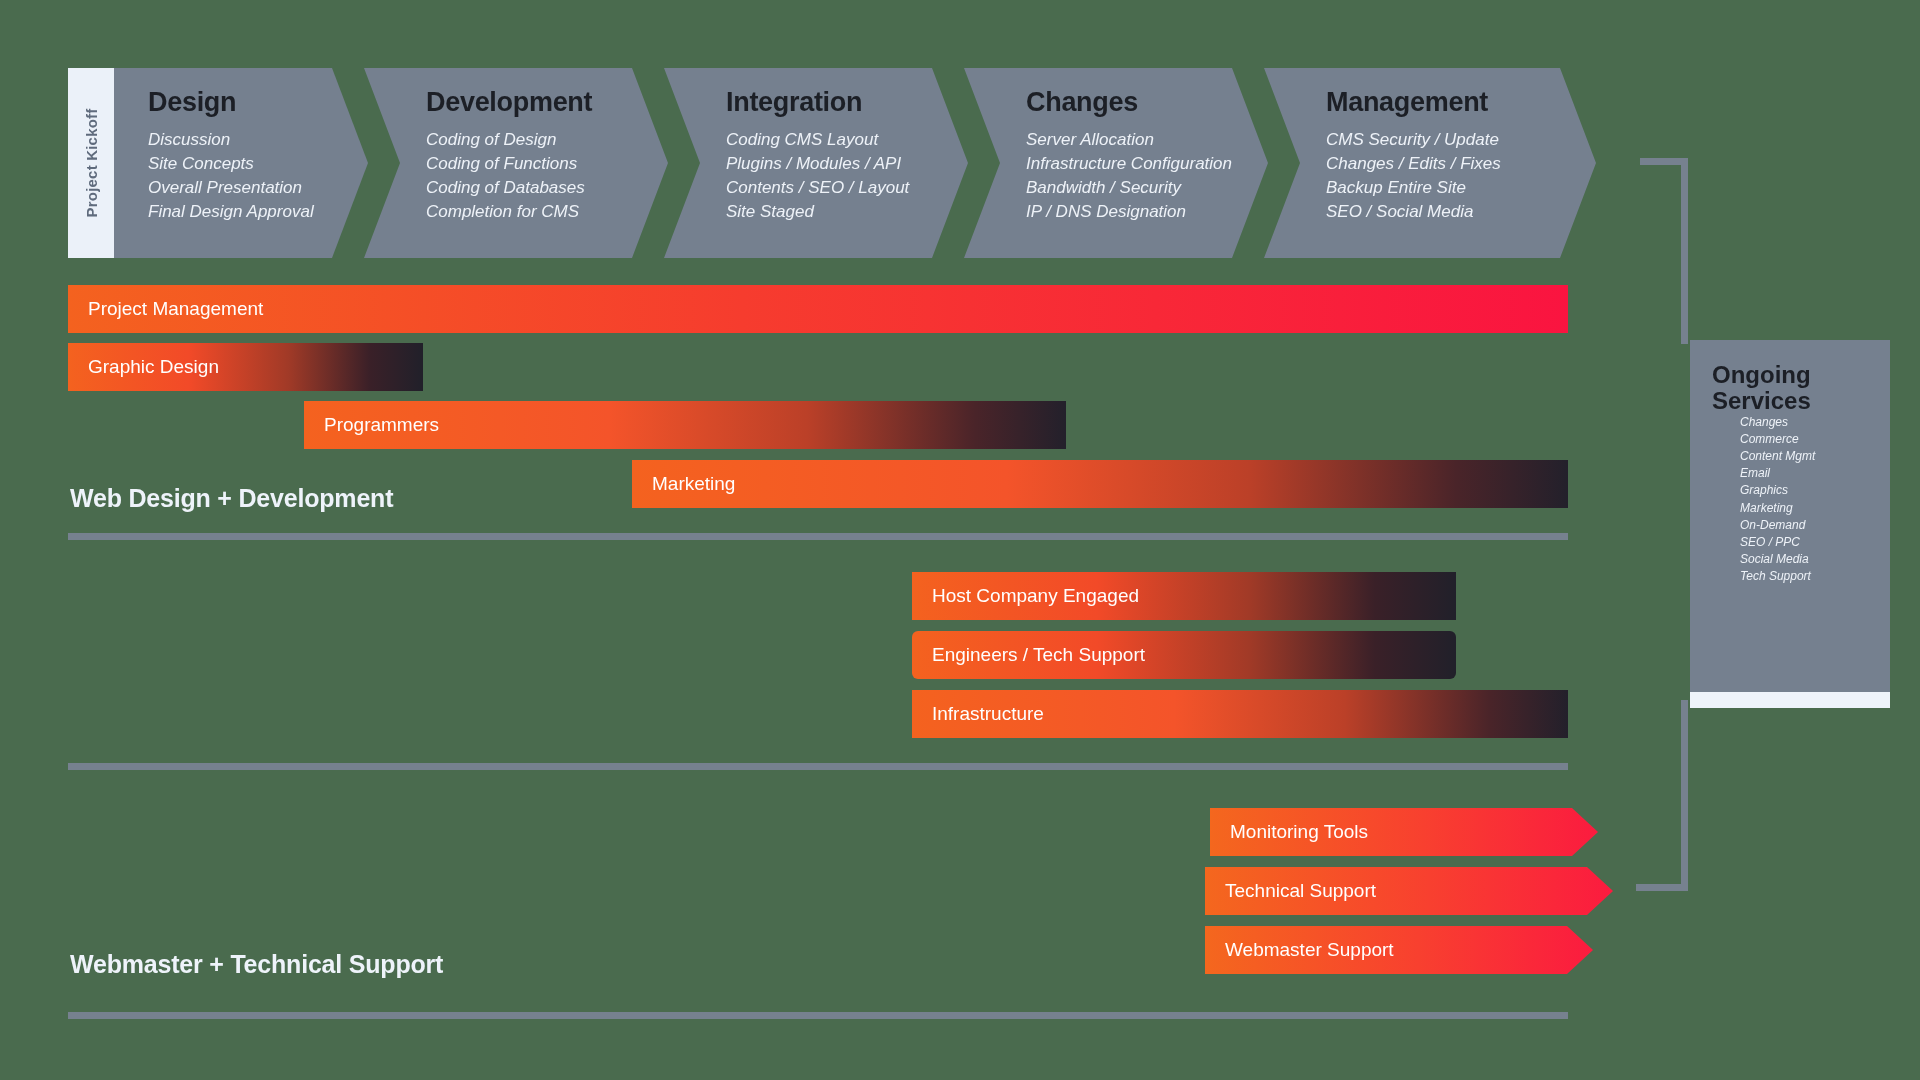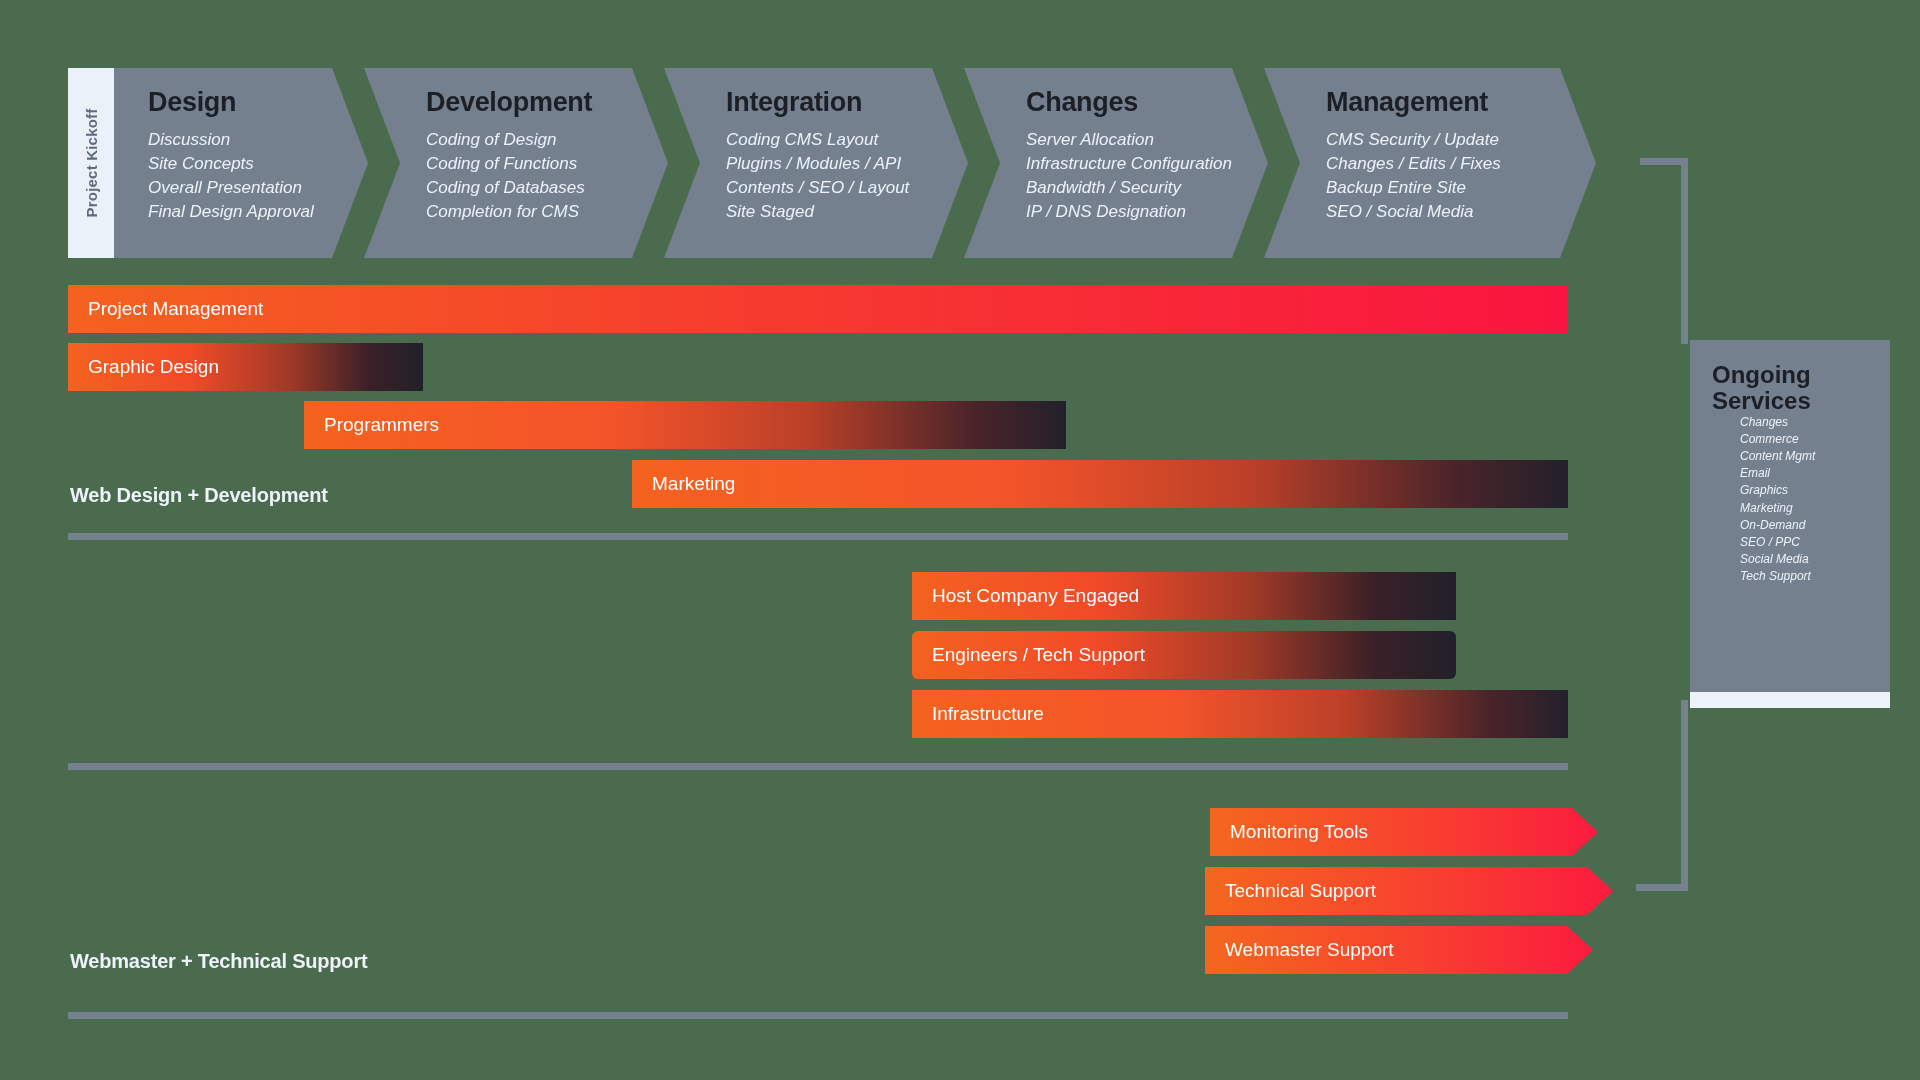--- a/index.html
+++ b/index.html
@@ -97,21 +97,21 @@
   .g-fade2  { background: linear-gradient(90deg, #f4621f 0%, #f4542a 40%, #bb4028 66%, #4a2429 88%, #23202b 100%); }
   .g-arrow  { background: linear-gradient(90deg, #f4671e 0%, #f8402f 55%, #fb1b3f 100%); }
 
   .arrowhead {
     clip-path: polygon(0 0, calc(100% - 26px) 0, 100% 50%, calc(100% - 26px) 100%, 0 100%);
   }
 
   
   .section-label {
     position: absolute;
-    font-size: 20px;
+    font-size: 25px;
     font-weight: bold;
     color: #eef3fa;
     letter-spacing: -0.2px;
     white-space: nowrap;
   }
   .rule {
     position: absolute;
     left: 68px;
     height: 7px;
     background: #76818f;

